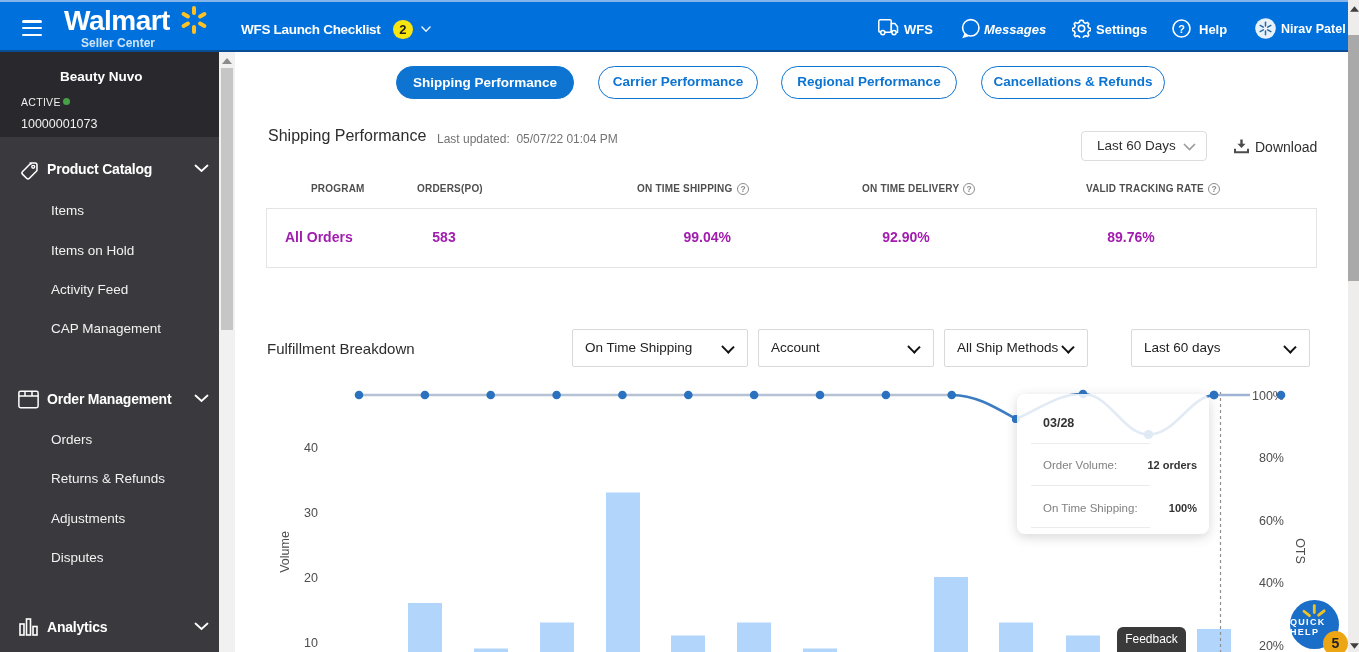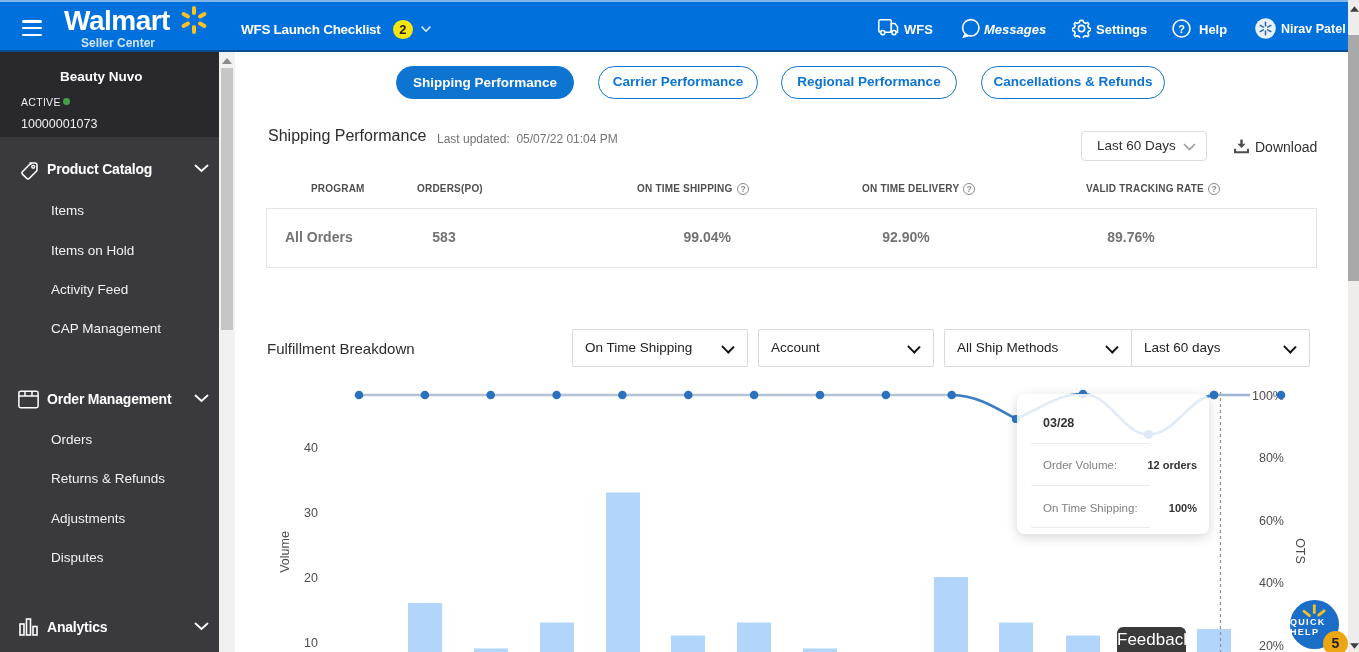--- a/index.html
+++ b/index.html
@@ -181,27 +181,27 @@
 <div class="qm" style="left:737px;">?</div>
 <div class="qm" style="left:963px;">?</div>
 <div class="qm" style="left:1208px;">?</div>
 <div class="abs" style="left:266px; top:208px; width:1051px; height:60px; border:1px solid #e4e4e4;"></div>
 <div class="abs tval" style="left:285px;">All Orders</div>
 <div class="abs tval" style="left:410px; width:68px; text-align:center;">583</div>
 <div class="abs tval" style="left:631px; width:100px; text-align:right;">99.04%</div>
 <div class="abs tval" style="left:856px; width:100px; text-align:center;">92.90%</div>
 <div class="abs tval" style="left:1081px; width:100px; text-align:center;">89.76%</div>
 <style>
-  .tval { top:229px; color:#737373; font-size:14px; font-weight:bold; }
+  .tval { top:229px; color:#a21caf; font-size:14px; font-weight:bold; }
 </style>
 
 <div class="abs" style="left:267px; top:340px; color:#2d2d2d; font-size:15px;">Fulfillment Breakdown</div>
 <div class="abs fsel" style="left:572px; width:176px;"><span>On Time Shipping</span></div>
 <div class="abs fsel" style="left:758px; width:176px;"><span>Account</span></div>
-<div class="abs fsel" style="left:944px; width:188px;"><span>All Ship Methods</span></div>
+<div class="abs fsel" style="left:944px; width:144px;"><span>All Ship Methods</span></div>
 <div class="abs fsel" style="left:1131px; width:179px;"><span>Last 60 days</span></div>
 <style>
   .fsel { top:329px; height:38px; border:1px solid #d9d9d9; border-radius:2px; background:#fff; font-size:13.5px; color:#222; line-height:36px; padding-left:12px; }
   .fsel::after { content:""; position:absolute; right:14px; top:14px; width:8px; height:8px; border-right:2px solid #111; border-bottom:2px solid #111; transform:rotate(45deg) scale(1,0.9); transform-origin:center; margin-top:-2px; }
 </style>
 
 <svg class="abs" style="left:235px; top:375px;" width="1111" height="277" viewBox="235 375 1111 277">
   <defs>
     <clipPath id="rightofTT">
         <rect x="1210" y="375" width="140" height="277"></rect>
@@ -283,21 +283,21 @@
 
   <g clip-path="url(#rightofTT)">
     <circle cx="1214" cy="395" r="4.3" fill="#2a72c0"></circle>
   </g>
   <g clip-path="url(#leftofTT)">
     <circle cx="1016" cy="419" r="4" fill="#2a72c0"></circle>
   </g>
   <circle cx="1281" cy="395" r="4.3" fill="#2a72c0"></circle>
 </svg>
 
-<div class="abs" style="left:1117px; top:627px; width:69px; height:25px; background:#3a3a3a; border-radius:6px 6px 0 0; color:#fff; font-size:17px; text-align:center; line-height:25px;">Feedback</div>
+<div class="abs" style="left:1117px; top:627px; width:69px; height:25px; background:#3a3a3a; border-radius:6px 6px 0 0; color:#fff; font-size:12px; text-align:center; line-height:25px;">Feedback</div>
 
 <div class="abs" style="left:1290px; top:600px; width:49px; height:49px; border-radius:50%; background:#1b6ec8;"></div>
 <svg class="abs" style="left:1300px; top:603px;" width="29" height="15" viewBox="0 0 29 15">
   <g fill="#f3c220">
     <rect x="12.9" y="1.2" width="2.8" height="9.8" rx="1.4"></rect>
     <rect x="5.3" y="5.5" width="2.8" height="9.8" rx="1.4" transform="rotate(-52 6.7 10.4)"></rect>
     <rect x="20" y="5.1" width="2.8" height="9.8" rx="1.4" transform="rotate(52 21.4 10)"></rect>
   </g>
 </svg>
 <div class="abs" style="left:1290px; top:616.5px; width:29px; text-align:center; color:#fff; font-size:9px; font-weight:bold; letter-spacing:1.3px; line-height:10.5px;">QUICK<br>HELP</div>

